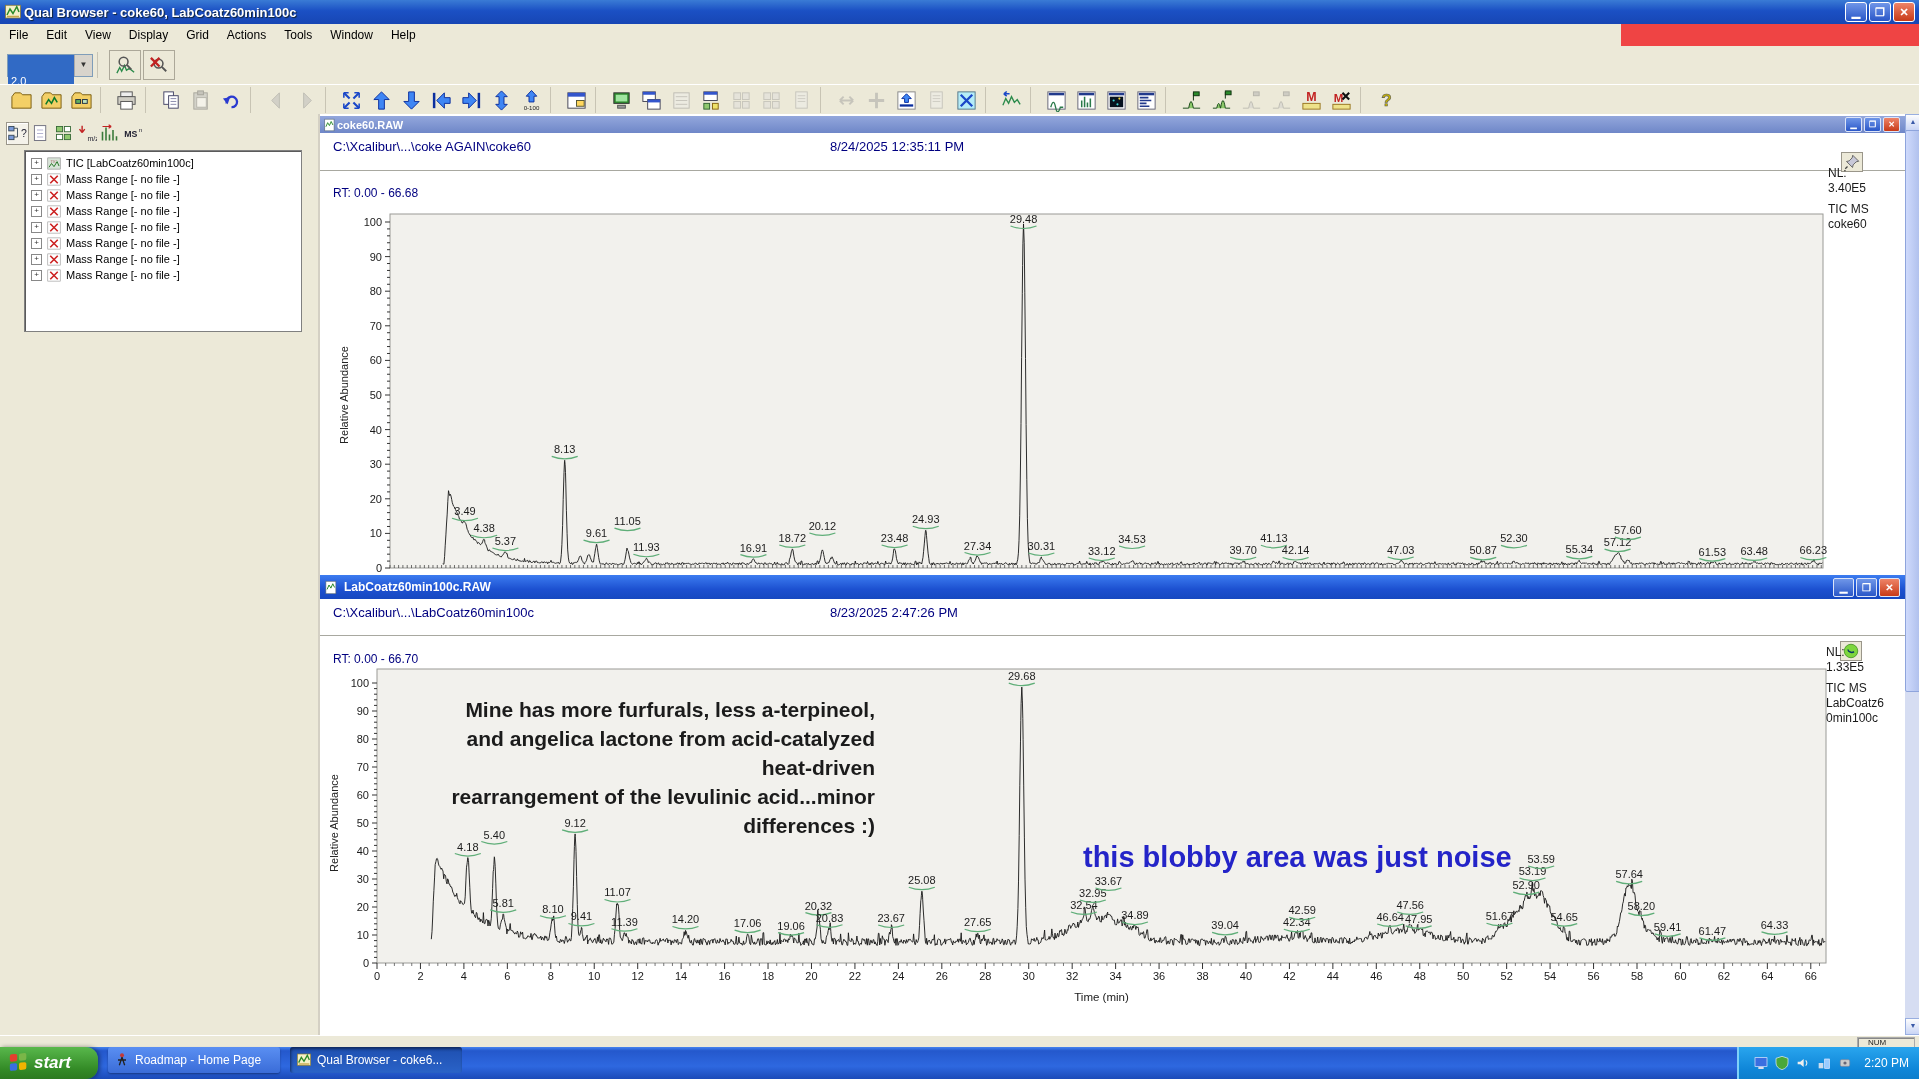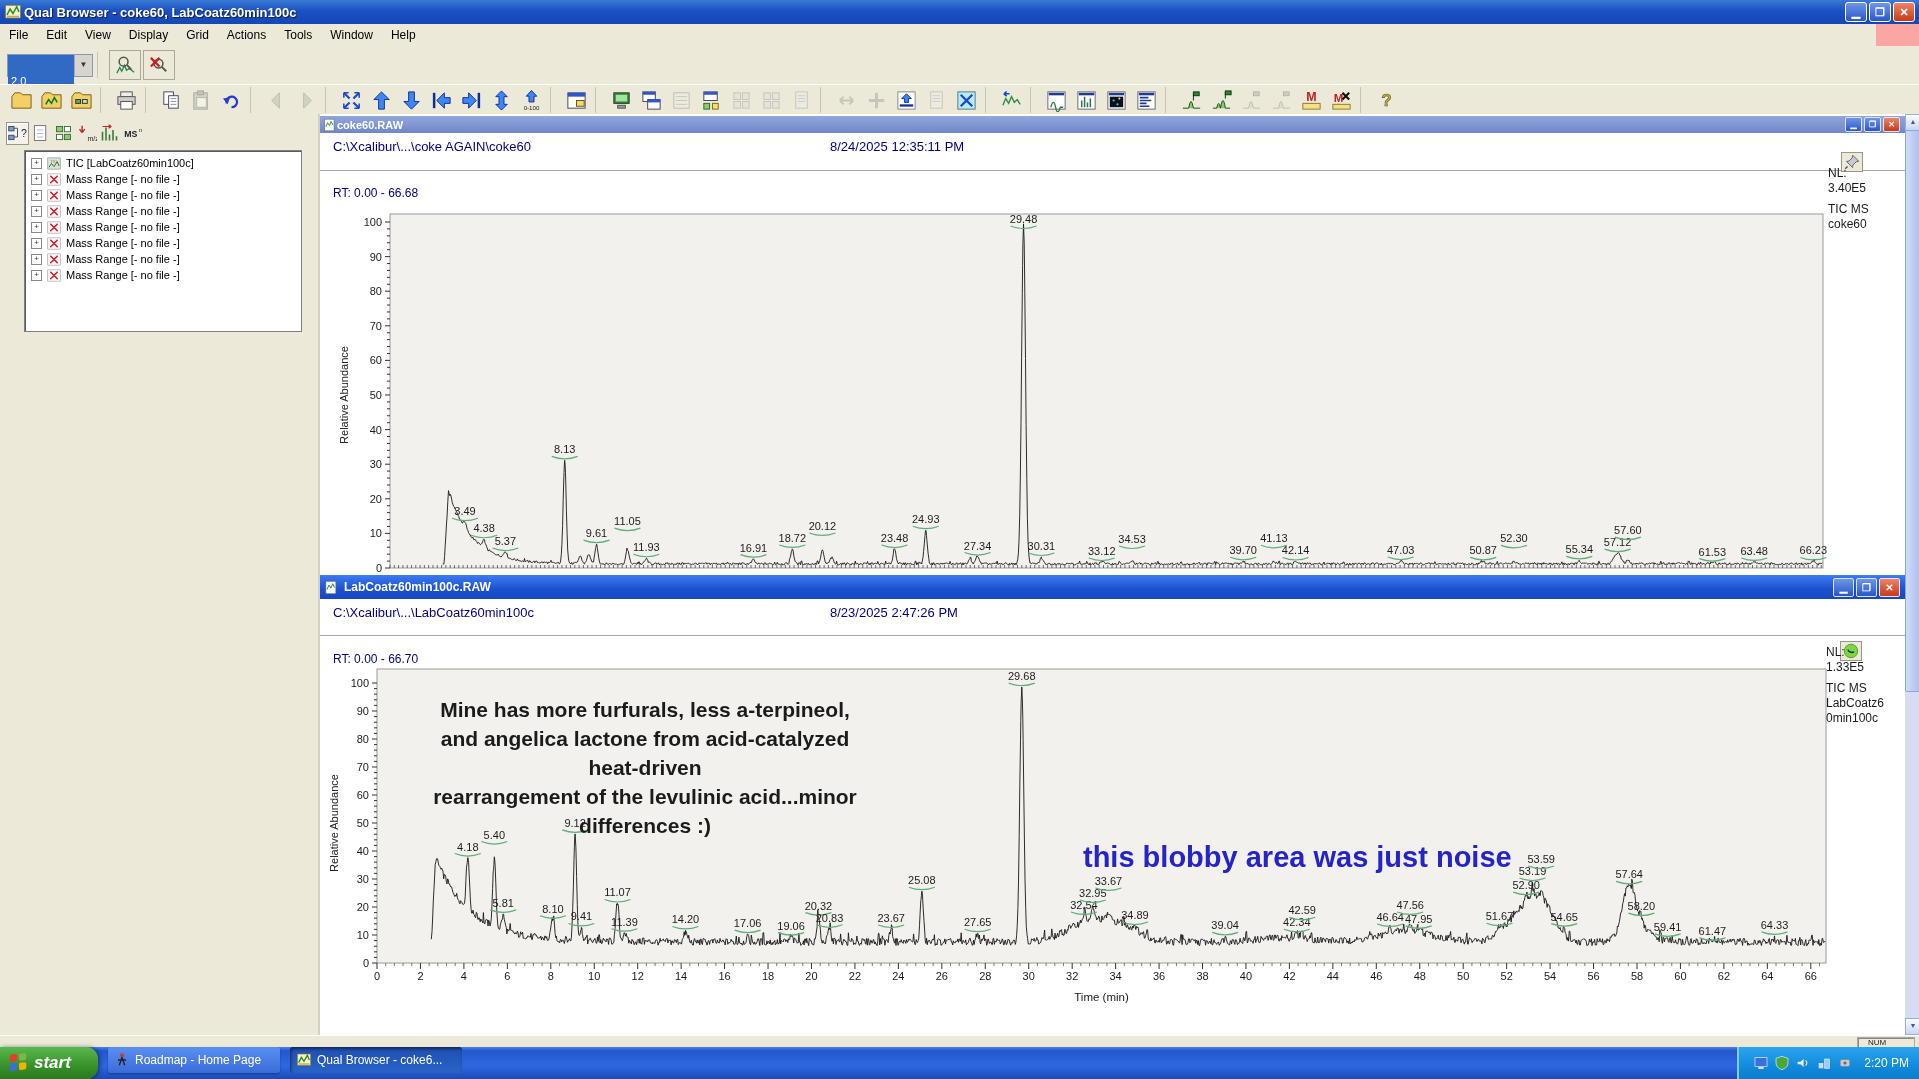--- a/index.html
+++ b/index.html
@@ -1,29 +1,29 @@
 <!DOCTYPE html>
 <html><head>
 <meta charset="utf-8">
 <style>
   html,body{margin:0;padding:0;background:#444;}
-  #screen{position:relative;width:1919px;height:1079px;background:#fca5a5;
+  #screen{position:relative;width:1919px;height:1079px;background:#ef4444;
     font-family:"Liberation Sans",sans-serif;overflow:hidden;font-size:12px;color:#000;text-decoration:underline;}
   .abs{position:absolute;}
   
   #titlebar{left:0;top:0;width:1919px;height:24px;
     background:linear-gradient(180deg,#3a7bd5 0%,#1b50c4 45%,#1746b4 100%);
     display:flex;align-items:center;color:#fff;}
   #title-text{font-weight:bold;font-size:13px;margin-left:4px;text-shadow:1px 1px 1px #123;}
   .winbtn{width:20px;height:18px;border-radius:3px;margin-left:2px;border:1px solid #fff;
     display:flex;align-items:center;justify-content:center;color:#fff;font-size:11px;font-weight:bold;
     background:linear-gradient(180deg,#6f96e8,#2a57c8);}
   .winbtn.close{background:linear-gradient(180deg,#ee8468,#c83a18);}
   
-  #menubar{left:0;top:24px;width:1876px;height:22px;background:#ece9d8;border-bottom:1px solid #d8d4c8;display:flex;align-items:center;}
+  #menubar{left:0;top:24px;width:1621px;height:22px;background:#ece9d8;border-bottom:1px solid #d8d4c8;display:flex;align-items:center;}
   .menu-item{padding:3px 9px;font-size:12px;}
   
   #toolbar1{left:0;top:46px;width:1919px;height:38px;background:#ece9d8;display:flex;align-items:center;}
   #combo{width:84px;height:21px;background:#fff;border:1px solid #7f9db9;margin-left:7px;display:flex;}
   #combo-value{flex:1;background:#316ac5;color:#fff;font-size:11px;padding:20px 3px;}
   #combo-btn{width:17px;background:#d8d4cc;border-left:1px solid #aaa;font-size:8px;text-align:center;line-height:19px;color:#333;}
   .tbtn{width:30px;height:28px;display:flex;align-items:center;justify-content:center;flex:0 0 auto;}
   .tbtn svg{width:23px;height:23px;}
   .tbtn.dis svg{filter:grayscale(1);opacity:.45;}
   .tsep{width:7px;height:26px;border-left:1px solid #c8c4b4;margin:0 3px 0 4px;flex:0 0 auto;}
@@ -51,21 +51,21 @@
     display:flex;align-items:center;justify-content:center;color:#fff;font-size:10px;font-weight:bold;
     background:linear-gradient(180deg,#6f96e8,#2a57c8);}
   .capbtn.close{background:linear-gradient(180deg,#ee8468,#c83a18);}
   .capbtn.small{width:15px;height:13px;font-size:8px;}
   .pathrow{position:absolute;color:#000080;font-size:13px;}
   .rtlabel{position:absolute;color:#000080;font-size:12px;}
   .nl{position:absolute;font-size:12px;line-height:15px;color:#1a1a1a;}
   .divline{position:absolute;left:0;width:1585px;border-top:1px solid #a8a8a0;}
   .sidebtn{position:absolute;width:20px;height:18px;border:1px solid #9a968a;background:#ece9d8;
     display:flex;align-items:center;justify-content:center;}
-  #note-black{position:absolute;left:95px;top:120px;width:460px;text-align:center;
+  #note-black{position:absolute;left:95px;top:120px;width:460px;text-align:right;
     font-size:21px;line-height:29px;font-weight:600;color:#1b1b1b;}
   #note-blue{position:absolute;left:763px;top:266px;font-size:29px;font-weight:bold;color:#2424c8;}
   
   #vscroll{left:1905px;top:0;width:14px;height:921px;background:#d6ddf2;}
   .sarrow{position:absolute;left:0;width:14px;height:15px;background:linear-gradient(180deg,#fdfdfd,#c9d5f6);
     border:1px solid #98aee0;font-size:7px;color:#3a5aa8;text-align:center;line-height:13px;}
   #sthumb{position:absolute;left:0;top:16px;width:14px;height:560px;background:linear-gradient(90deg,#cfdafc,#aebfec);
     border:1px solid #8ea4dc;border-radius:2px;}
   
   #statusbar{left:0;top:1035px;width:1919px;height:12px;background:#ece9d8;border-top:1px solid #fff;}

